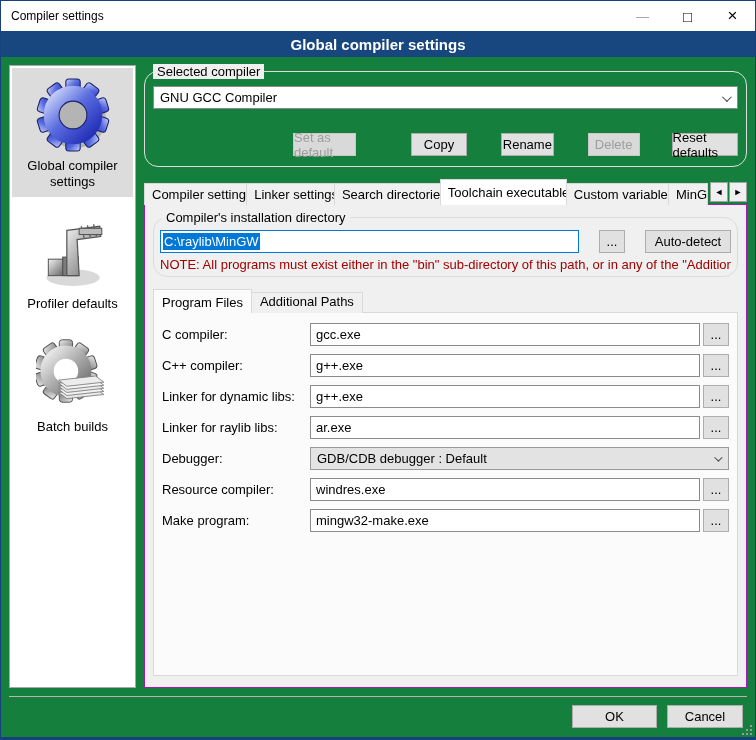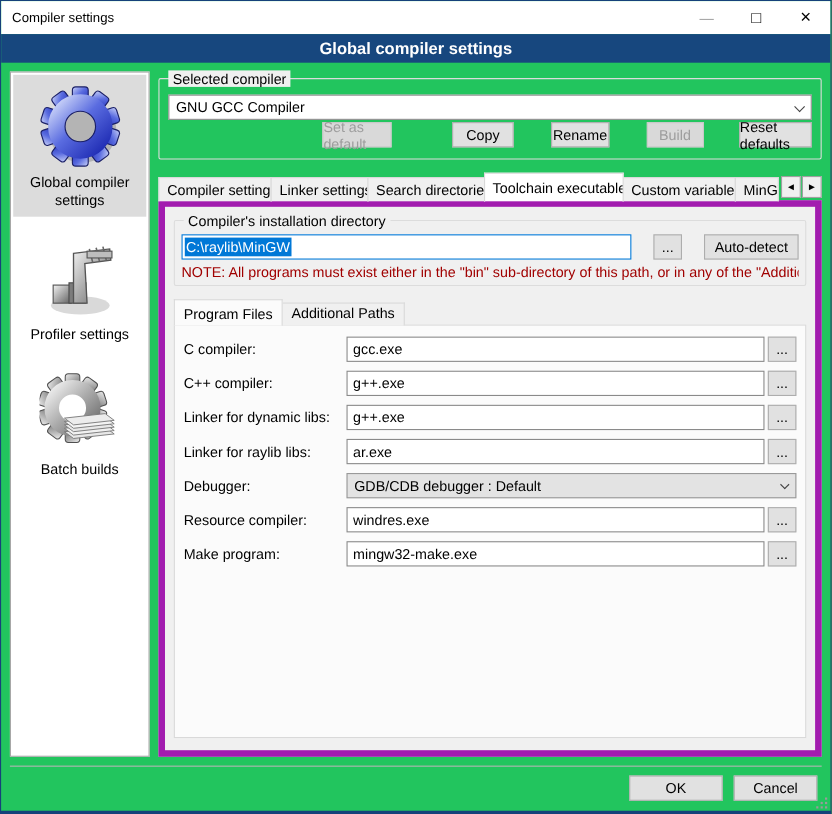--- a/index.html
+++ b/index.html
@@ -1,19 +1,19 @@
 <!DOCTYPE html>
 <html><head>
 <meta charset="utf-8">
 <style>
   * { margin:0; padding:0; box-sizing:border-box; font-family:"Liberation Sans", sans-serif; }
   html,body { background:#555; }
   .window{
     width:756px; height:740px; position:relative;
-    background:#22c55e;
+    background:#15803d;
     border:1px solid #16417a; border-bottom:3px solid #16417a;
     display:flex; flex-direction:column;
     overflow:hidden;
   }
   
   .titlebar{ height:30px; background:#ffffff; display:flex; align-items:center; flex:0 0 auto; }
   .titlebar .title{ font-size:12px; color:#000; padding-left:10px; flex:1; }
   .wc{ width:45px; height:29px; display:flex; align-items:center; justify-content:center; font-size:14px; color:#000; cursor:default; }
   .wc.min{ color:#9b9b9b; font-size:13px; }
   .wc.max{ font-size:15px; }
@@ -23,46 +23,46 @@
     display:flex; align-items:center; justify-content:center; flex:0 0 auto; }
   
   .main{ flex:1 1 auto; display:flex; padding:8px 8px 0 8px; min-height:0; }
   .sidebar{ width:127px; flex:0 0 auto; background:#fff; border:1px solid #a7a7a7; padding:2px; overflow:hidden; }
   .side-item{ display:flex; flex-direction:column; align-items:center; padding:10px 2px 8px 2px; margin-bottom:9px; }
   .side-item.selected{ background:#dcdcdc; }
   .side-item .icon{ width:74px; height:74px; display:block; }
   .side-item .lbl{ font-size:13px; color:#000; text-align:center; line-height:1.2; margin-top:6px; }
   .content{ flex:1; margin-left:8px; display:flex; flex-direction:column; min-width:0; }
   
-  .groupbox{ position:relative; border:1px solid #dcdcdc; border-radius:2px; }
+  .groupbox{ position:relative; border:1px solid #dcdcdc; border-radius:14px; }
   .gb-label{ position:absolute; top:-8px; left:8px; background:#f0f0f0; padding:0 4px; font-size:13px; color:#000; }
   
   .gb-selcomp{ margin-top:6px; padding:14px 8px 10px 8px; flex:0 0 auto; }
   .combo{ height:23px; background:#fff; border:1px solid #8a8a8a; display:flex; align-items:center; padding:0 6px; font-size:13px; position:relative; }
   .combo .chev{ position:absolute; right:8px; top:8px; width:7px; height:7px; border-right:1.4px solid #444; border-bottom:1.4px solid #444; transform:rotate(45deg) translateY(-2px); }
-  .btnrow{ display:flex; margin-top:2px; align-items:center;gap:32px; }
+  .btnrow{ display:flex; margin-top:24px; align-items:center;gap:32px; }
   .btn{ height:23px; background:#e1e1e1; border:1px solid #adadad; font-size:13px; color:#000;
         display:flex; align-items:center; justify-content:center; cursor:default; }
   .btn.disabled{ background:#d9d9d9; border-color:#c8c8c8; color:#9d9d9d; }
   .b-setdef{ width:90px; margin-left:140px; }
   .b-copy{ width:80px; margin-left:23px; }
   .b-rename{ width:75px; margin-left:2px; }
   .b-delete{ width:74px; margin-left:2px; }
   .b-reset{ width:95px; margin-left:auto; }
   
   .tabstrip{ display:flex; align-items:flex-end; margin-top:12px; position:relative; z-index:2; padding-right:40px; height:26px; flex:0 0 auto; }
   .tab{ background:#f0f0f0; border:1px solid #d9d9d9; border-bottom:none; font-size:13px; color:#000;
         padding:3px 7px 4px 7px; margin-right:-1px; white-space:nowrap; height:22px; overflow:hidden; }
   .tab.selected{ background:#fff; height:26px; padding-top:5px; position:relative; z-index:3; }
   .tab.clipped{ max-width:40px; }
   .tabscroll{ position:absolute; right:0; top:3px; display:flex; }
   .tsbtn{ width:18px; height:20px; background:#f0f0f0; border:1px solid #a0a0a0; font-size:9px; color:#000;
           display:flex; align-items:center; justify-content:center; margin-left:1px; }
   
-  .tabpage{ border:6px solid #a21caf; background:#f0f0f0; margin-top:-1px; flex:1 1 auto;
+  .tabpage{ border:1px solid #a21caf; background:#f0f0f0; margin-top:-1px; flex:1 1 auto;
             padding:0 8px; display:flex; flex-direction:column; min-height:0; }
   .gb-instdir{ margin-top:12px; padding:12px 6px 4px 6px; flex:0 0 auto; }
   .dirrow{ display:flex; gap:20px; align-items:center; }
   .dir-input{ flex:1; height:23px; background:#fff; border:1px solid #0078d7; display:flex; align-items:center; padding:0 2px; font-size:13px; overflow:hidden; white-space:nowrap; }
   .dir-input .sel{ background:#0078d7; color:#fff; padding:1px 1px; }
   .b-browse{ width:26px; flex:0 0 auto; }
   .b-autodetect{ width:86px; flex:0 0 auto; }
   .note{ margin-top:4px; font-size:13px; color:#a00000; white-space:nowrap; overflow:hidden; }
   
   .notebook{ margin-top:12px; flex:1 1 auto; display:flex; flex-direction:column; margin-bottom:11px; min-height:0; }
@@ -145,21 +145,21 @@
                 <stop offset="1" stop-color="#5f5f5f"></stop>
             </linearGradient>
           </defs>
           <ellipse cx="36" cy="60" rx="26" ry="8" fill="#000" opacity="0.15"></ellipse>
           <rect x="12" y="42" width="16" height="16" fill="url(#gGray1)" stroke="#555" stroke-width="1"></rect>
           <rect x="26" y="40" width="15" height="18" fill="#7c7c7c" stroke="#4c4c4c" stroke-width="1"></rect>
           <path d="M30 14 L62 10 L63 20 L40 23 L42 58 L30 58 Z" fill="url(#gGray1)" stroke="#555" stroke-width="1.2"></path>
           <path d="M44 10 L47 22 M50 9 L53 21 M56 8 L59 20" stroke="#666" stroke-width="1.4" fill="none"></path>
           <rect x="42" y="12" width="22" height="6" fill="#bdbdbd" stroke="#555" stroke-width="1"></rect>
         </svg>
-        <div class="lbl">Profiler settings</div>
+        <div class="lbl">Profiler defaults</div>
       </div>
 
       <div class="side-item">
         <svg class="icon" viewBox="0 0 72 72">
           <defs>
             <linearGradient id="gGray2" x1="0" y1="0" x2="1" y2="1">
               <stop offset="0" stop-color="#ededed"></stop>
                 <stop offset="0.5" stop-color="#ababab"></stop>
                 <stop offset="1" stop-color="#6e6e6e"></stop>
             </linearGradient>
@@ -194,21 +194,21 @@
       <div class="groupbox gb-selcomp">
         <div class="gb-label">Selected compiler</div>
         <div class="combo">
           <span>GNU GCC Compiler</span>
           <span class="chev"></span>
         </div>
         <div class="btnrow">
           <div class="btn disabled b-setdef">Set as default</div>
           <div class="btn b-copy">Copy</div>
           <div class="btn b-rename">Rename</div>
-          <div class="btn disabled b-delete">Build</div>
+          <div class="btn disabled b-delete">Delete</div>
           <div class="btn b-reset">Reset defaults</div>
         </div>
       </div>
 
       <div class="tabstrip">
         <div class="tab">Compiler settings</div>
         <div class="tab">Linker settings</div>
         <div class="tab">Search directories</div>
         <div class="tab selected">Toolchain executables</div>
         <div class="tab">Custom variables</div>

